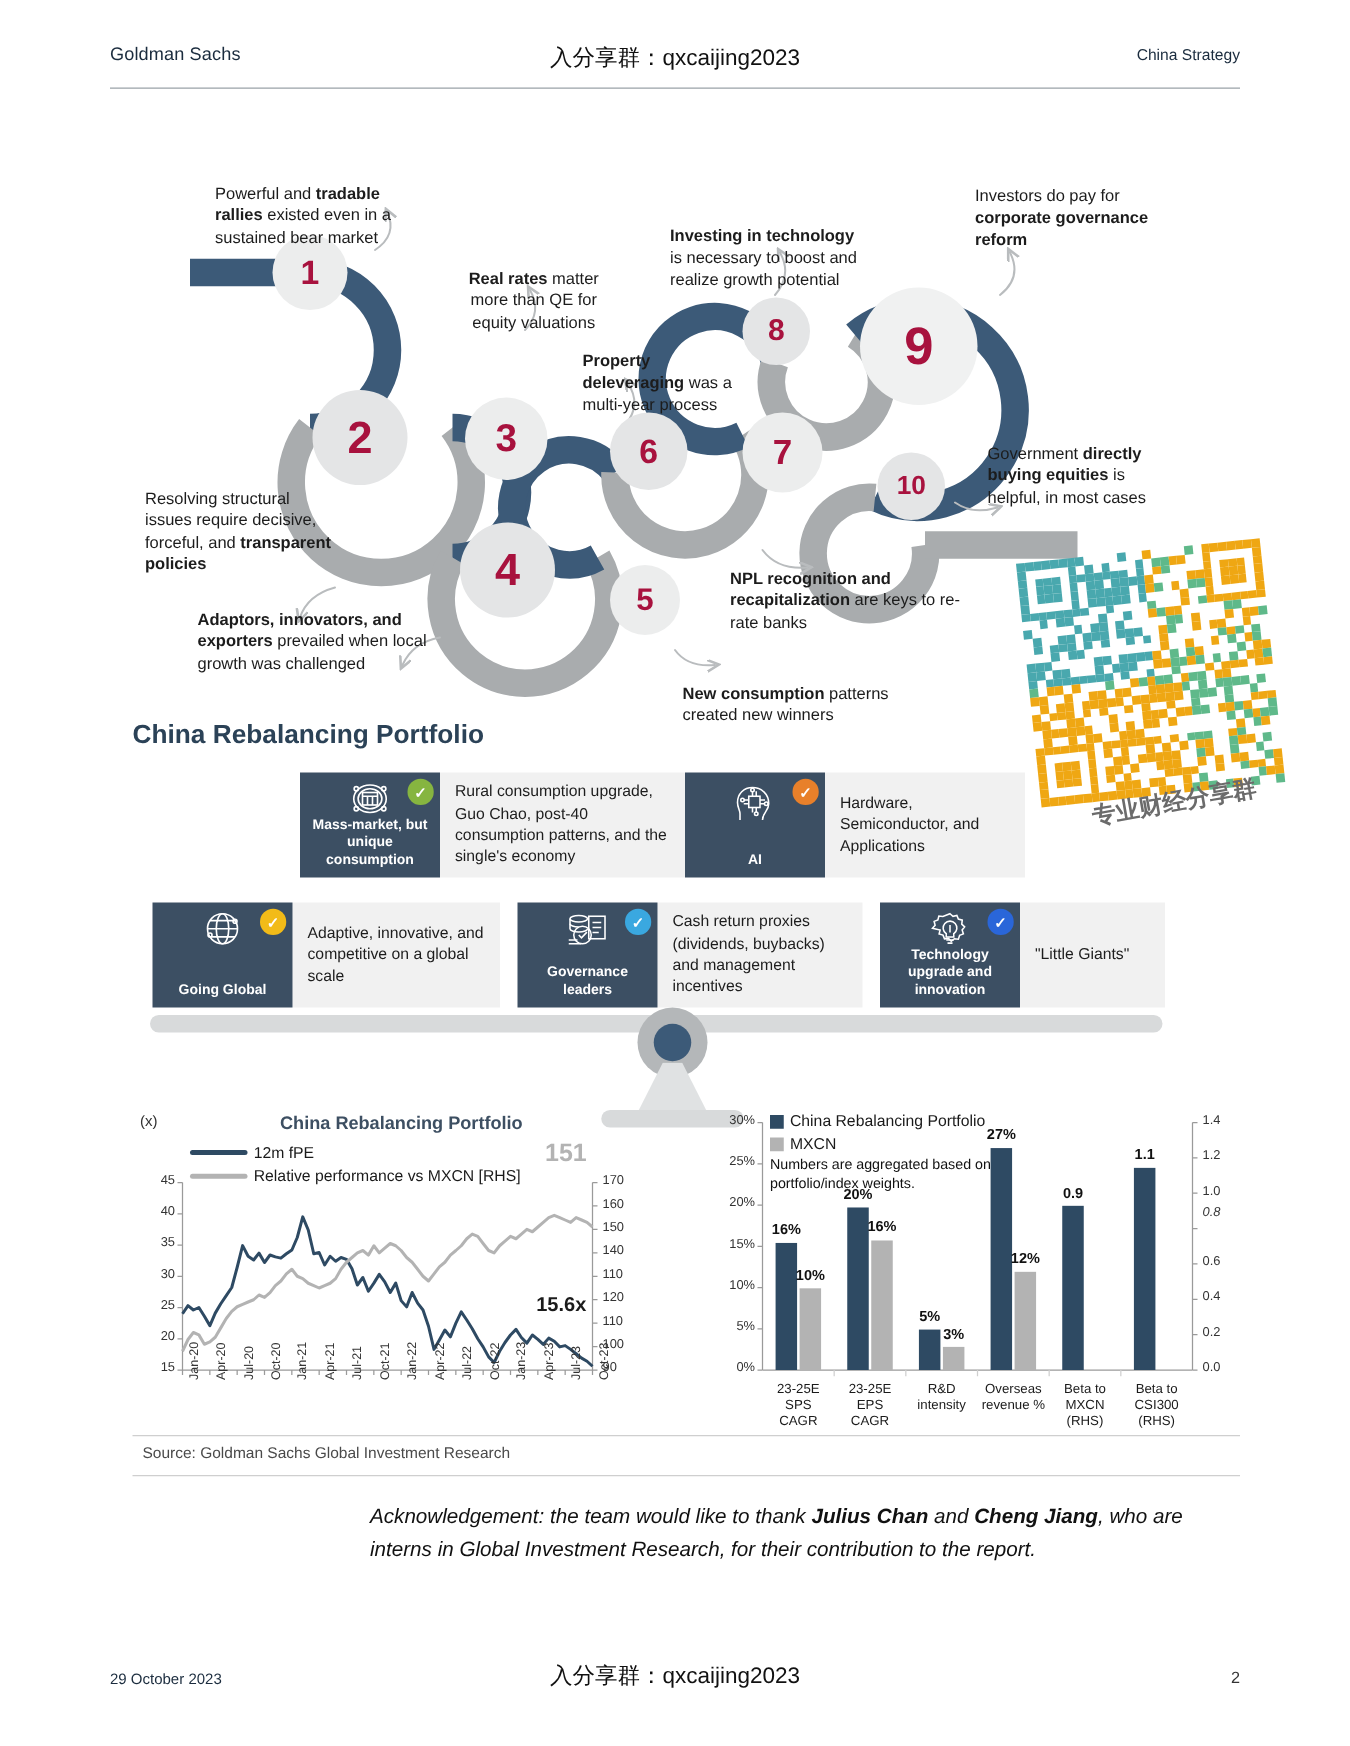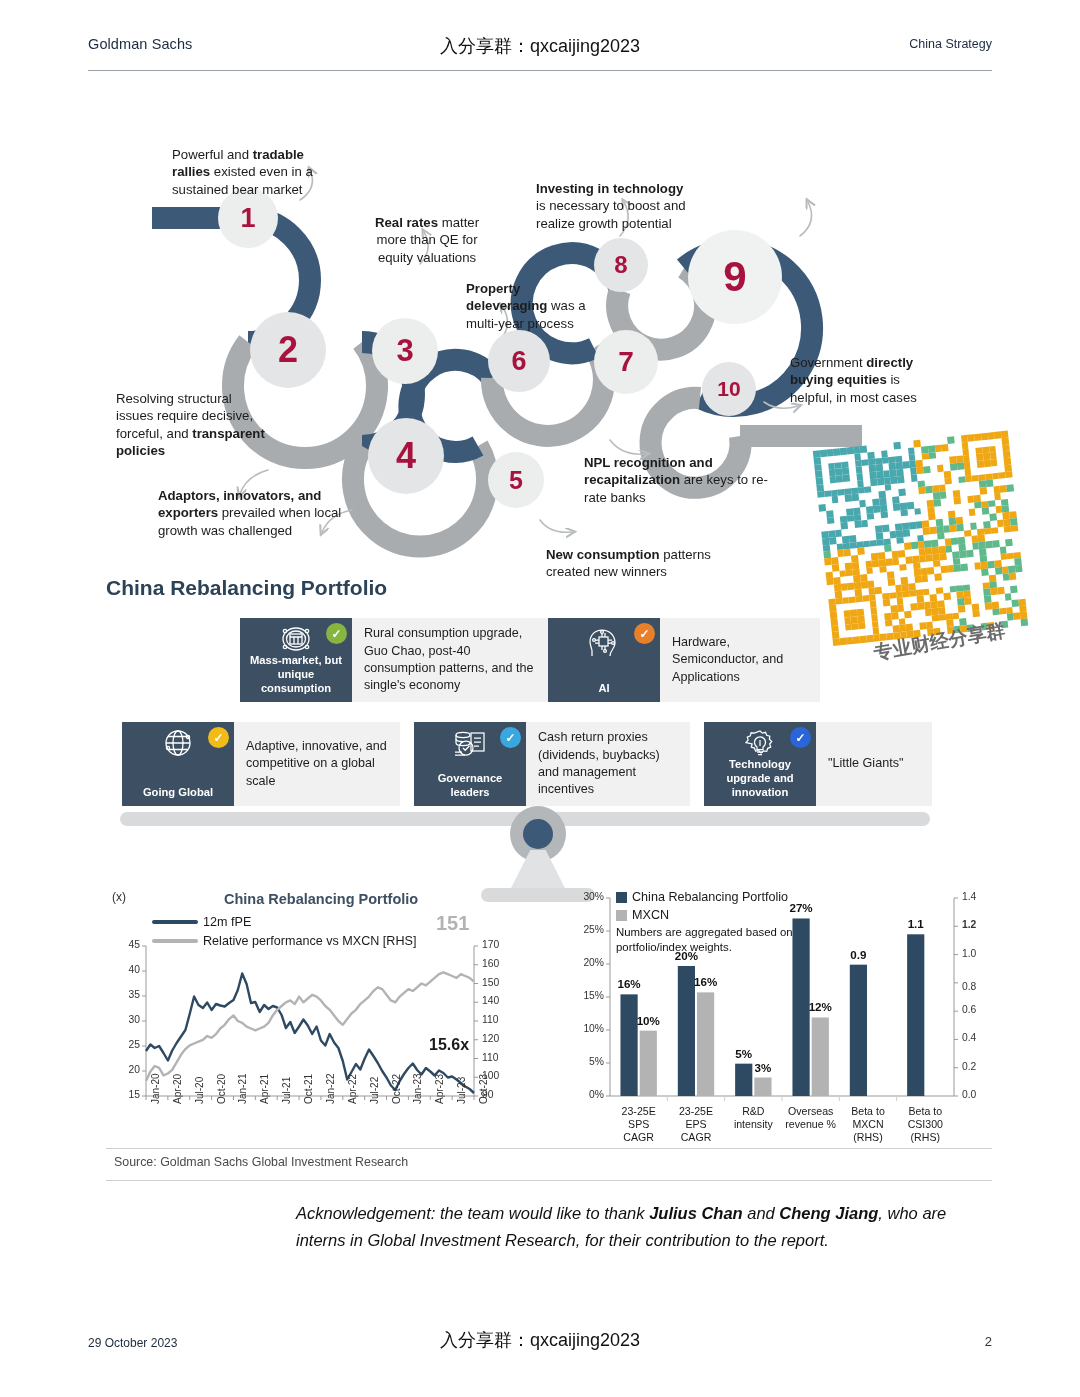--- a/index.html
+++ b/index.html
@@ -179,20 +179,21 @@
   </div>
 
   <div class="cap" style="left:172px;top:146px;width:172px;">Powerful and <b>tradable rallies</b> existed even in a sustained bear market</div>
   <div class="cap" style="left:116px;top:390px;width:152px;">Resolving structural issues require decisive, forceful, and <b>transparent policies</b></div>
   <div class="cap" style="left:364px;top:214px;width:126px;text-align:center;"><b>Real rates</b> matter more than QE for equity valuations</div>
   <div class="cap" style="left:158px;top:487px;width:226px;"><b>Adaptors, innovators, and exporters</b> prevailed when local growth was challenged</div>
   <div class="cap" style="left:546px;top:534px;width:198px;margin-top:12px;"><b>New consumption</b> patterns created new winners</div>
   <div class="cap" style="left:466px;top:280px;width:124px;"><b>Property deleveraging</b> was a multi-year process</div>
   <div class="cap" style="left:584px;top:454px;width:184px;"><b>NPL recognition and recapitalization</b> are keys to re-rate banks</div>
   <div class="cap" style="left:536px;top:180px;width:158px;"><b>Investing in technology</b> is necessary to boost and realize growth potential</div>
+  <div class="cap" style="left:780px;top:148px;width:176px;">Investors do pay for <b>corporate governance reform</b></div>
   <div class="cap" style="left:790px;top:354px;width:156px;">Government <b>directly buying equities</b> is helpful, in most cases</div>
 
   <div class="qr-wrap">
     <div class="qr-grid" id="qrGrid">
         <i style="background: rgb(73, 168, 174);"></i>
         <i style="background: rgb(73, 168, 174);"></i>
         <i style="background: rgb(73, 168, 174);"></i>
         <i style="background: rgb(73, 168, 174);"></i>
         <i style="background: rgb(73, 168, 174);"></i>
         <i style="background: rgb(73, 168, 174);"></i>
@@ -1279,23 +1280,23 @@
           <div class="ytick" style="left: 12px; top: 172px; width: 34px;">5%</div>
           <div class="ytick" style="left: 12px; top: 139px; width: 34px;">10%</div>
           <div class="ytick" style="left: 12px; top: 106px; width: 34px;">15%</div>
           <div class="ytick" style="left: 12px; top: 73px; width: 34px;">20%</div>
           <div class="ytick" style="left: 12px; top: 40px; width: 34px;">25%</div>
           <div class="ytick" style="left: 12px; top: 7px; width: 34px;">30%</div>
           <div class="ytickR" style="left: 404px; top: 205px; width: 30px;">0.0</div>
           <div class="ytickR" style="left: 404px; top: 176.714px; width: 30px;">0.2</div>
           <div class="ytickR" style="left: 404px; top: 148.429px; width: 30px;">0.4</div>
           <div class="ytickR" style="left: 404px; top: 120.143px; width: 30px;">0.6</div>
-          <div class="ytickR" style="left: 404px; top: 97px; width: 30px;">0.8</div>
+          <div class="ytickR" style="left: 404px; top: 81px; width: 30px; font-style: italic;">0.8</div>
           <div class="ytickR" style="left: 404px; top: 63.5714px; width: 30px;">1.0</div>
-          <div class="ytickR" style="left: 404px; top: 35.2857px; width: 30px; font-weight: bold;">1.2</div>
+          <div class="ytickR" style="left: 404px; top: 35.2857px; width: 30px;">1.2</div>
           <div class="ytickR" style="left: 404px; top: 7px; width: 30px;">1.4</div>
           <div class="catlabel" style="left: 52px; top: 221px; width: 57.3333px; white-space: pre-line;">23-25E SPS
 CAGR</div>
           <div class="barlabel" style="left: 49.0667px; top: 93.36px; width: 44px;">16%</div>
           <div class="barlabel" style="left: 68.2667px; top: 129.66px; width: 44px;">10%</div>
           <div class="catlabel" style="left: 109.333px; top: 221px; width: 57.3333px; white-space: pre-line;">23-25E EPS
 CAGR</div>
           <div class="barlabel" style="left: 106.4px; top: 64.98px; width: 44px;">20%</div>
           <div class="barlabel" style="left: 125.6px; top: 91.38px; width: 44px;">16%</div>
           <div class="catlabel" style="left: 166.667px; top: 221px; width: 57.3333px; white-space: pre-line;">R&amp;D

